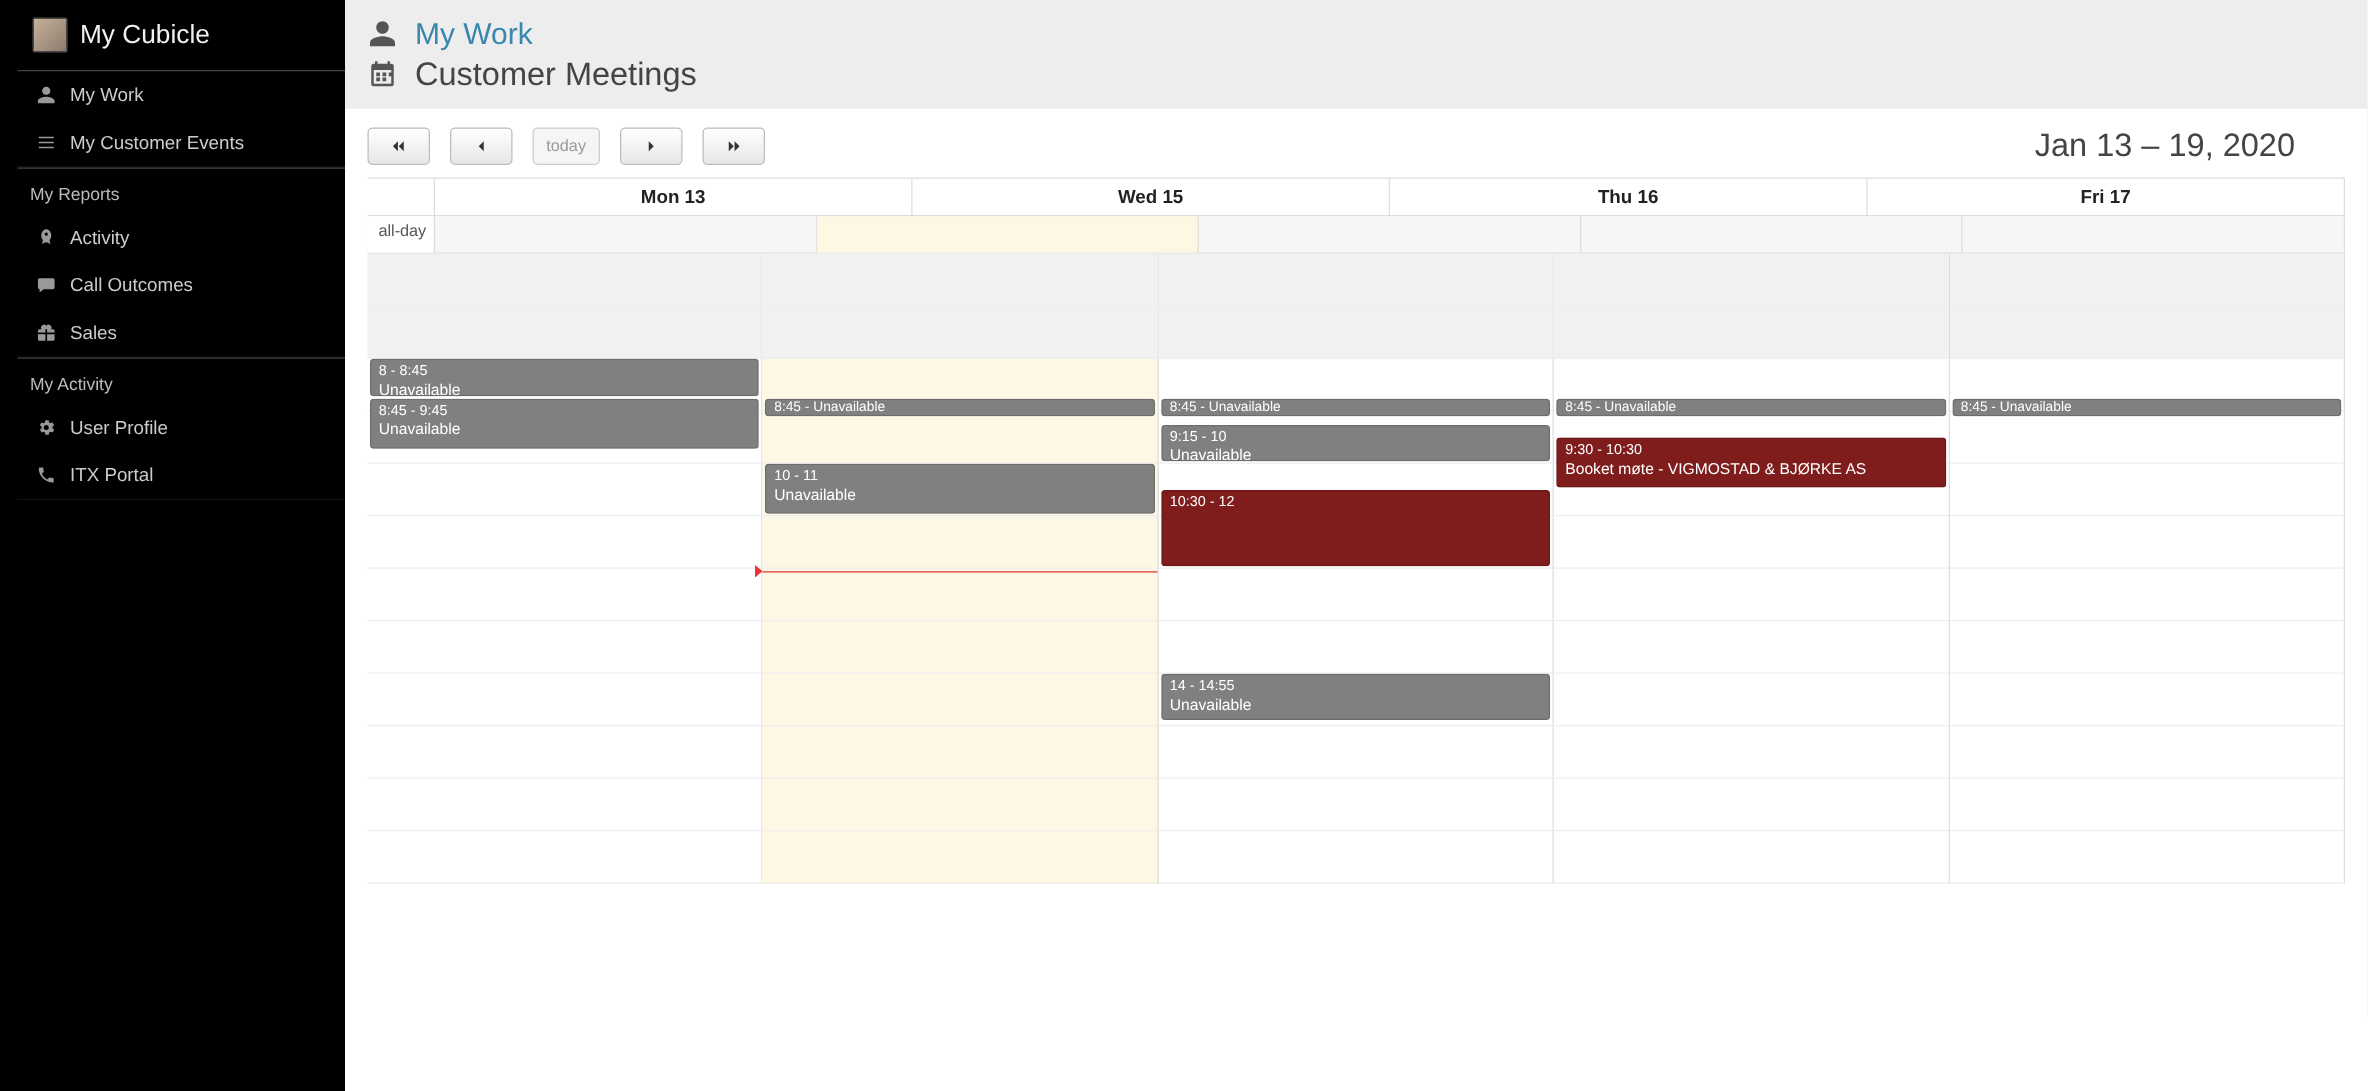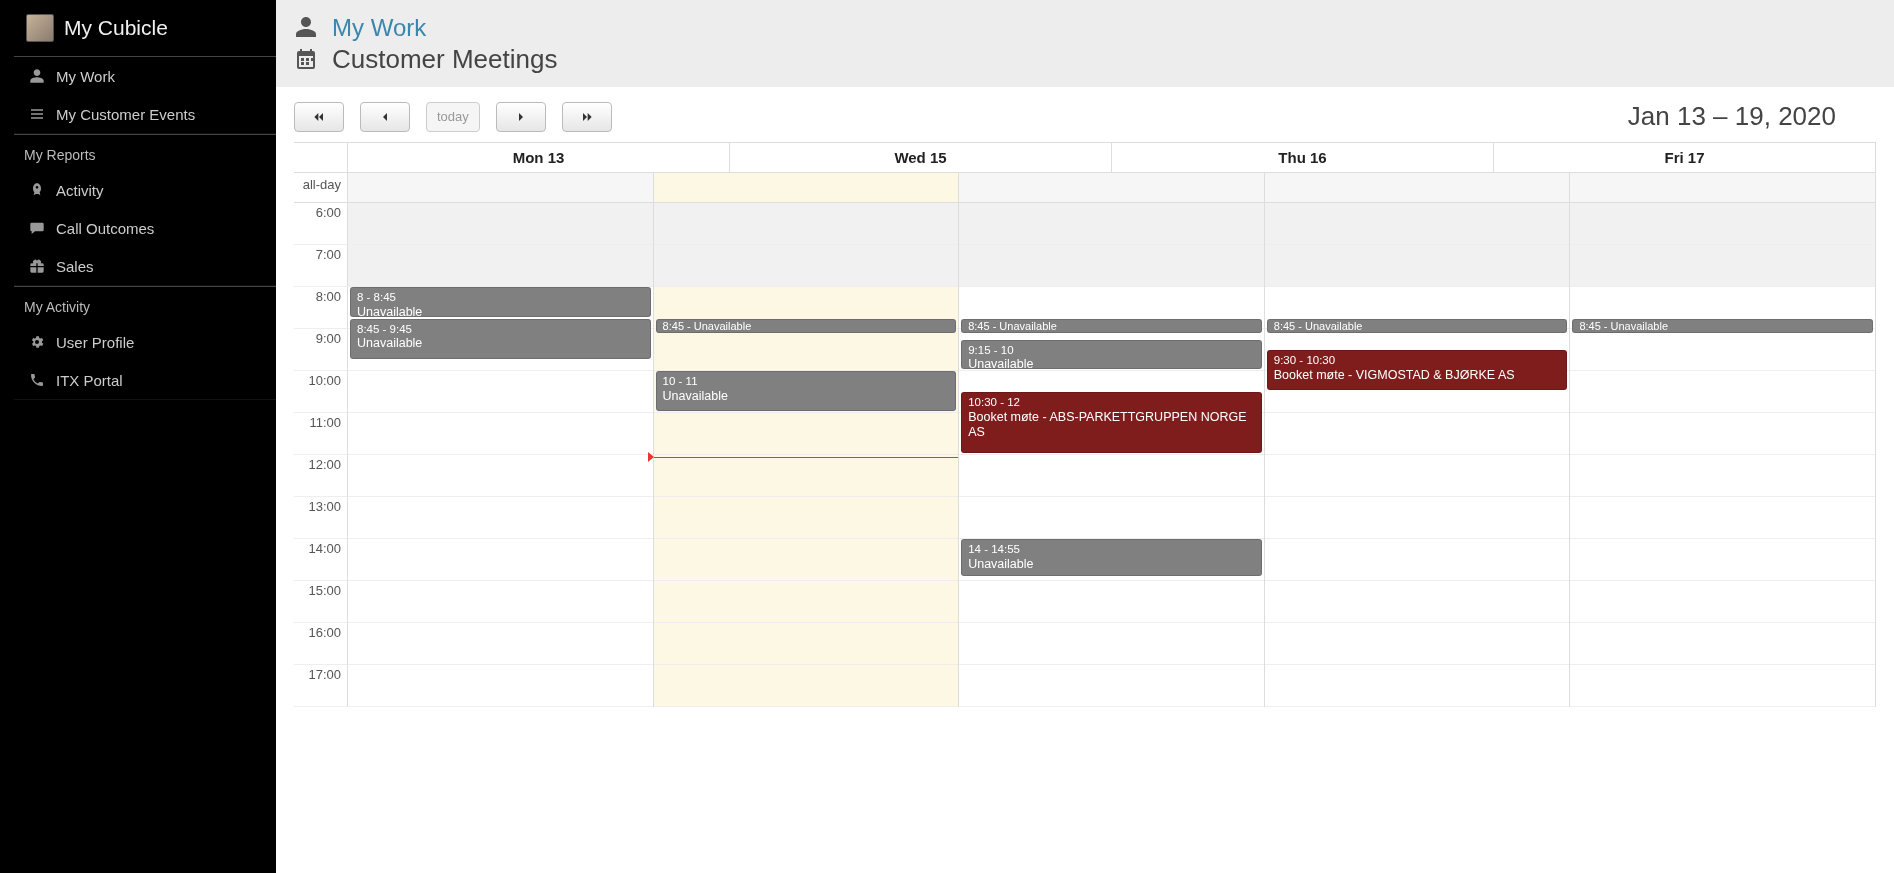--- a/index.html
+++ b/index.html
@@ -208,34 +208,20 @@
         <div class="allday-row" id="allday-row">
           <div class="allday-label">all-day</div>
         <div class="allday-cell"></div>
             <div class="allday-cell today"></div>
             <div class="allday-cell"></div>
             <div class="allday-cell"></div>
             <div class="allday-cell"></div>
           </div>
 
         <div class="time-grid">
-          <div class="time-labels" id="time-labels">
-              <div class="time-slot-label">6:00</div>
-              <div class="time-slot-label">7:00</div>
-              <div class="time-slot-label">8:00</div>
-              <div class="time-slot-label">9:00</div>
-              <div class="time-slot-label">10:00</div>
-              <div class="time-slot-label">11:00</div>
-              <div class="time-slot-label">12:00</div>
-              <div class="time-slot-label">13:00</div>
-              <div class="time-slot-label">14:00</div>
-              <div class="time-slot-label">15:00</div>
-              <div class="time-slot-label">16:00</div>
-              <div class="time-slot-label">17:00</div>
-            </div>
           <div class="day-cols" id="day-cols">
               <div class="day-col">
                 <div class="hour-line off"></div>
                 <div class="hour-line off"></div>
                 <div class="hour-line"></div>
                 <div class="hour-line"></div>
                 <div class="hour-line"></div>
                 <div class="hour-line"></div>
                 <div class="hour-line"></div>
                 <div class="hour-line"></div>
@@ -288,21 +274,20 @@
                 <div class="hour-line"></div>
                 <div class="hour-line"></div>
                 <div class="hour-line"></div>
                 <div class="event unavailable compact" style="top: 115.5px; height: 14px;">8:45 - Unavailable</div>
                 <div class="event unavailable" style="top: 136.5px; height: 29.5px;">
                   <div class="ev-time">9:15 - 10</div>
                   <div class="ev-title">Unavailable</div>
                 </div>
                 <div class="event meeting" style="top: 189px; height: 61px;">
                   <div class="ev-time">10:30 - 12</div>
-                  <div class="ev-title">Booket møte - ABS-PARKETTGRUPPEN NORGE AS</div>
                 </div>
                 <div class="event unavailable" style="top: 336px; height: 36.64px;">
                   <div class="ev-time">14 - 14:55</div>
                   <div class="ev-title">Unavailable</div>
                 </div>
               </div>
               <div class="day-col">
                 <div class="hour-line off"></div>
                 <div class="hour-line off"></div>
                 <div class="hour-line"></div>

